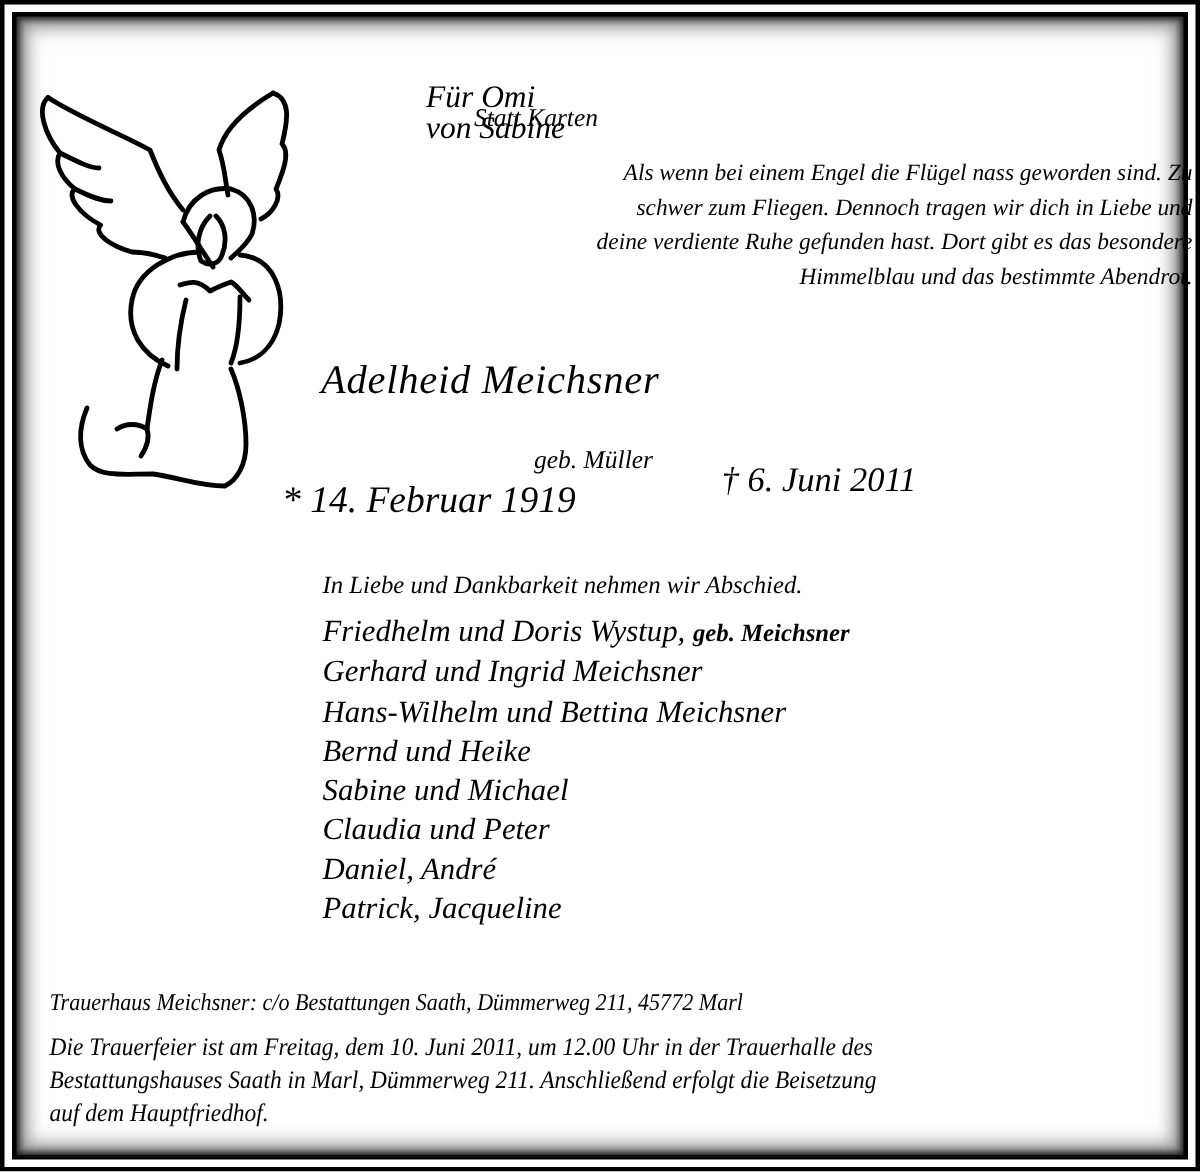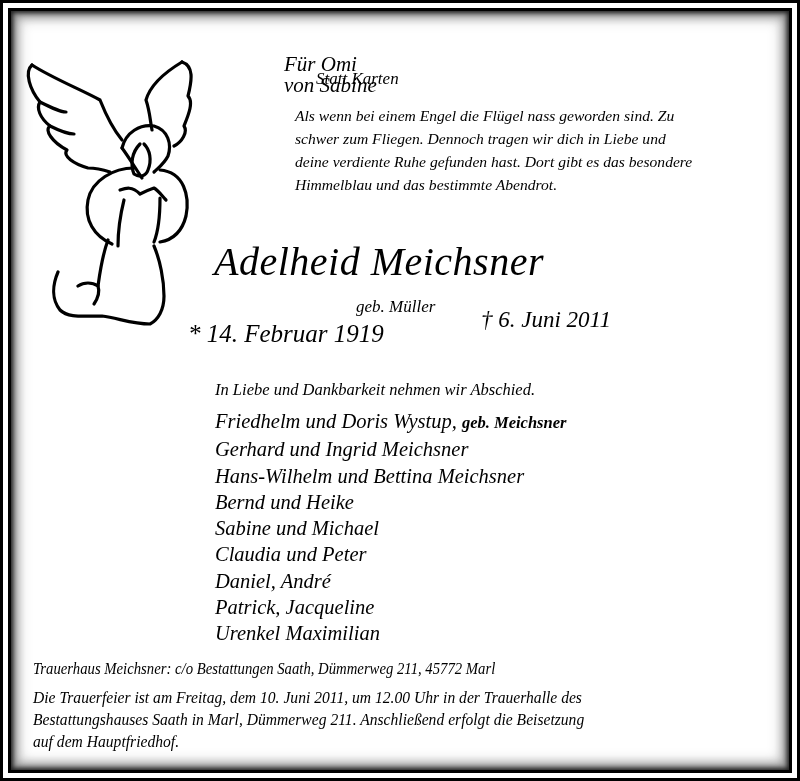--- a/index.html
+++ b/index.html
@@ -15,22 +15,22 @@
     .frame-bevel {
       position: absolute; left: 2px; top: 2px; right: 2px; bottom: 2px;
       background: #fff;
       box-shadow: inset 0 0 0 1px #000, inset 0 0 4px 3px #222, inset 0 0 10px 6px #888, inset 0 0 14px 9px #ccc;
     }
     .serif { font-family: "Liberation Serif", "DejaVu Serif", serif; font-style: italic; color: #000; }
     .abs { position: absolute; white-space: nowrap; }
     .statt { left: 316px; top: 37px; font-size: 17px; margin-top: 32px; }
     .fuer { left: 284px; top: 54px; font-size: 21px; line-height: 21px; }
     .poem { left: 295px; top: 104px; font-size: 15.6px; line-height: 23px; white-space: normal; width: 500px; }
-    .poem span { display: block; white-space: nowrap; }
-    .name { left: 214px; top: 238px; font-size: 40px; letter-spacing: 0.5px; }
+    .poem span { display: block; white-space: nowrap; text-align: right; }
+    .name { left: 214px; top: 238px; font-size: 27px; letter-spacing: 0.5px; }
     .maiden { left: 356px; top: 297px; font-size: 17px; }
     .born { left: 188px; top: 320px; font-size: 25px; }
     .died { left: 481px; top: 307px; font-size: 23px; }
     .intro { left: 215px; top: 380px; font-size: 16.5px; }
     .family { left: 215px; top: 408px; font-size: 20.5px; line-height: 26.3px; }
     .family div { white-space: nowrap; }
     .family .small { font-size: 16.5px; font-weight: bold; }
     .house { left: 33px; top: 660px; font-size: 16px; transform: scaleX(0.92); transform-origin: left; }
     .ceremony { left: 33px; top: 687px; font-size: 16.8px; line-height: 22px; transform: scaleX(0.93); transform-origin: left; }
     .ceremony span { display: block; white-space: nowrap; }
@@ -93,21 +93,20 @@
 
 <div class="abs serif family">
   <div><span>Friedhelm und Doris Wystup,</span> <span class="small">geb. Meichsner</span></div>
   <div>Gerhard und Ingrid Meichsner</div>
   <div>Hans-Wilhelm und Bettina Meichsner</div>
   <div>Bernd und Heike</div>
   <div>Sabine und Michael</div>
   <div>Claudia und Peter</div>
   <div>Daniel, André</div>
   <div>Patrick, Jacqueline</div>
-  <div>Urenkel Maximilian</div>
 </div>
 
 <div class="abs serif house">Trauerhaus Meichsner: c/o Bestattungen Saath, Dümmerweg 211, 45772 Marl</div>
 
 <div class="abs serif ceremony">
   <span>Die Trauerfeier ist am Freitag, dem 10. Juni 2011, um 12.00 Uhr in der Trauerhalle des</span>
   <span>Bestattungshauses Saath in Marl, Dümmerweg 211. Anschließend erfolgt die Beisetzung</span>
   <span>auf dem Hauptfriedhof.</span>
 </div>
 

